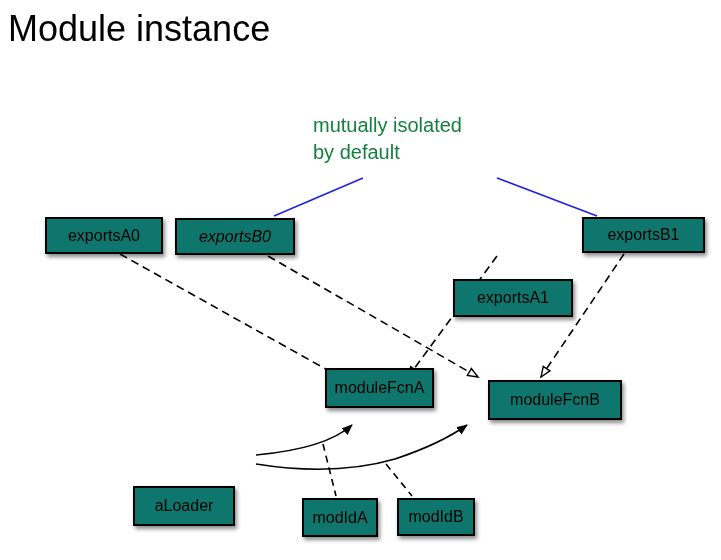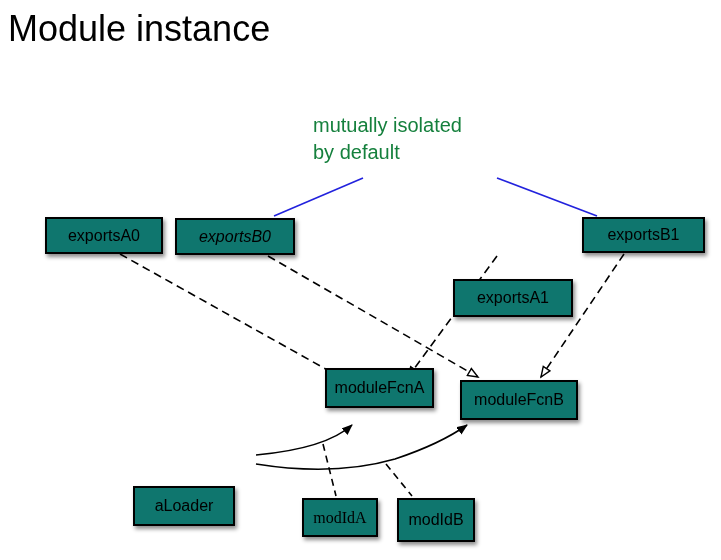--- a/index.html
+++ b/index.html
@@ -20,24 +20,24 @@
     position:absolute;box-sizing:border-box;background:#0f766e;
     border:2px solid #000;display:flex;align-items:center;justify-content:center;
     font-size:16px;color:#000;white-space:nowrap;
     box-shadow:1.5px 3px 4px rgba(0,0,0,0.45);
   }
   #n-exportsA0 {left:45px; top:217px;width:118px;height:37px;}
   #n-exportsB0 {left:175px;top:218px;width:120px;height:37px;font-style:italic;}
   #n-exportsA1 {left:453px;top:231px;width:120px;height:38px;margin-top:48px;}
   #n-exportsB1 {left:582px;top:217px;width:123px;height:36px;}
   #n-moduleFcnA{left:325px;top:368px;width:109px;height:40px;}
-  #n-moduleFcnB{left:460px;top:380px;width:118px;height:40px;}
+  #n-moduleFcnB{left:488px;top:380px;width:134px;height:40px;}
   #n-aLoader   {left:133px;top:440px;width:102px;height:40px;margin-top:46px;}
-  #n-modIdA    {left:302px;top:498px;width:76px; height:39px;font-family:Liberation Serif, serif;}
-  #n-modIdB    {left:397px;top:498px;width:78px; height:44px;}
+  #n-modIdA    {left:302px;top:498px;width:76px; height:39px;}
+  #n-modIdB    {left:397px;top:498px;width:78px; height:38px;}
 </style>
 </head>
 <body>
 
 <div class="canvas">
 
   <div class="page-title">Module instance</div>
 
   <div class="annotation">mutually isolated
 by default</div>

